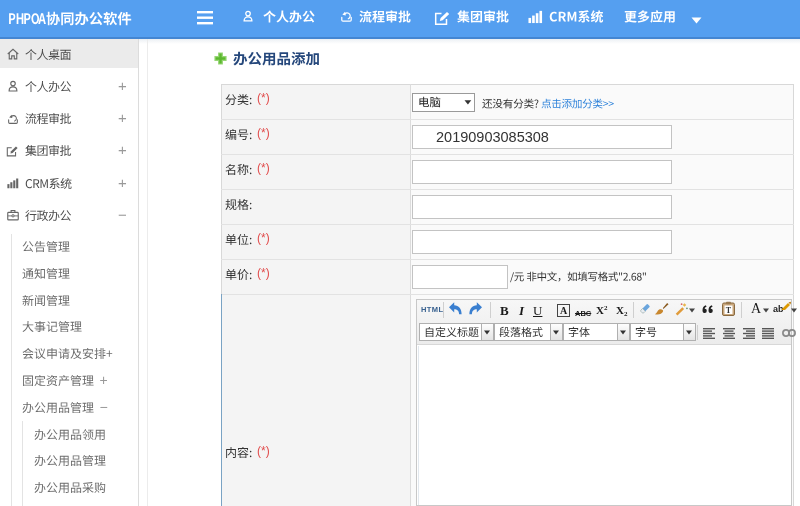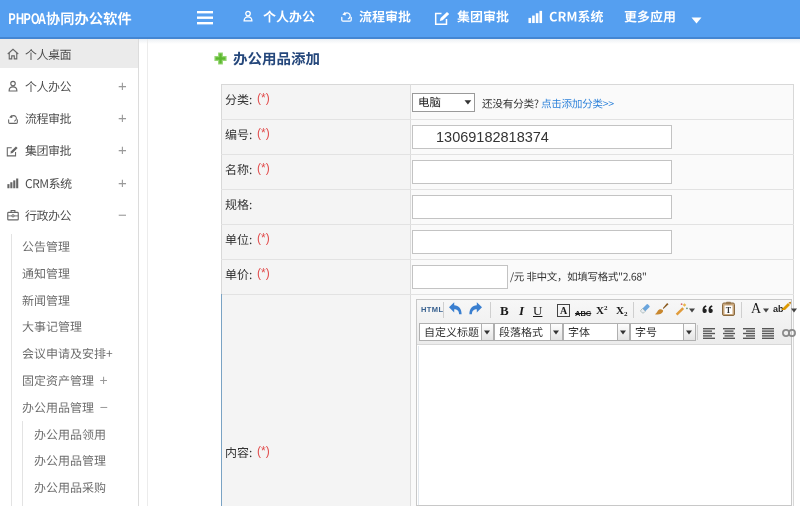--- a/index.html
+++ b/index.html
@@ -534,21 +534,21 @@
       <use href="#c97" x="970"></use>
       <use href="#c98" x="1940"></use>
       <use href="#c99" x="2910"></use>
       <use href="#c76" x="3880"></use>
       <use href="#c77" x="4850"></use>
       <use href="#c100" x="5820"></use>
       <use href="#c100" x="6345"></use>
     </g>
   </svg>
 <div style="position:absolute;left:412px;top:125px;width:260px;height:24px;background:#fff;border:1px solid #c3c3c3;box-sizing:border-box;"></div>
-<div style="position:absolute;left:436px;top:129px;font:14.5px 'Liberation Sans',sans-serif;color:#333;">13069182818374</div>
+<div style="position:absolute;left:436px;top:129px;font:14.5px 'Liberation Sans',sans-serif;color:#333;">20190903085308</div>
 <div style="position:absolute;left:412px;top:159.5px;width:260px;height:24px;background:#fff;border:1px solid #c3c3c3;box-sizing:border-box;"></div>
 <div style="position:absolute;left:412px;top:194.5px;width:260px;height:24px;background:#fff;border:1px solid #c3c3c3;box-sizing:border-box;"></div>
 <div style="position:absolute;left:412px;top:229.5px;width:260px;height:24px;background:#fff;border:1px solid #c3c3c3;box-sizing:border-box;"></div>
 <div style="position:absolute;left:412px;top:264.5px;width:96px;height:24px;background:#fff;border:1px solid #c3c3c3;box-sizing:border-box;"></div>
 <svg style="position:absolute;left:510px;top:268px" width="140" height="17">
     <g fill="#333333" transform="translate(0,12.49) scale(0.0105,-0.0105)">
       <use href="#c101" x="0"></use>
       <use href="#c102" x="362"></use>
       <use href="#c103" x="1562"></use>
       <use href="#c104" x="2532"></use>

